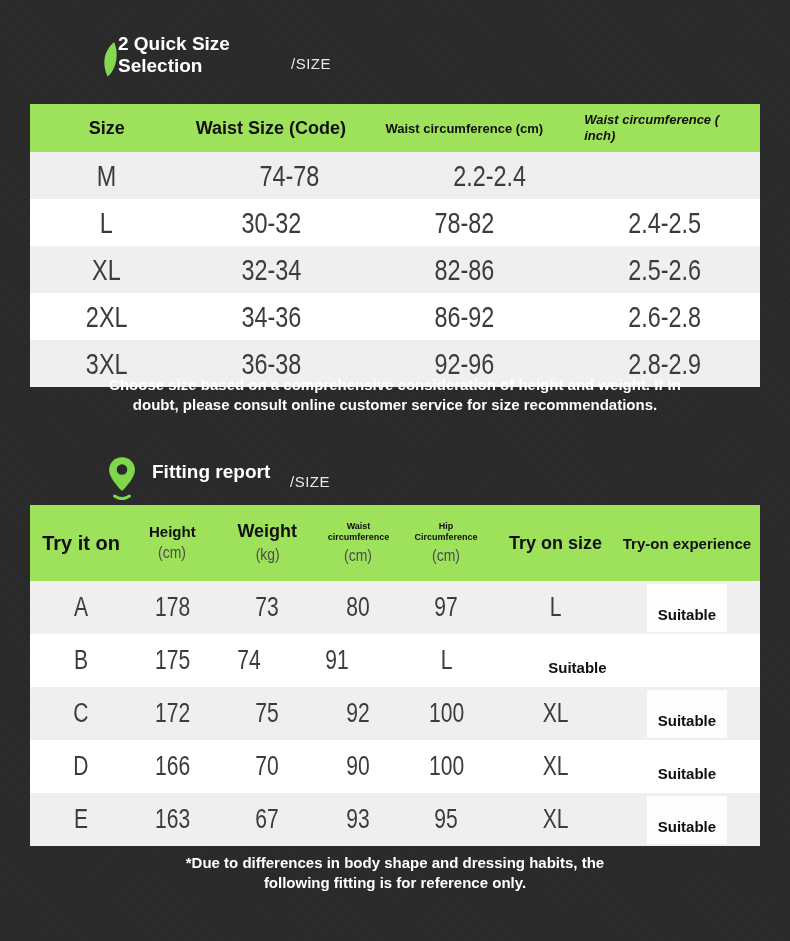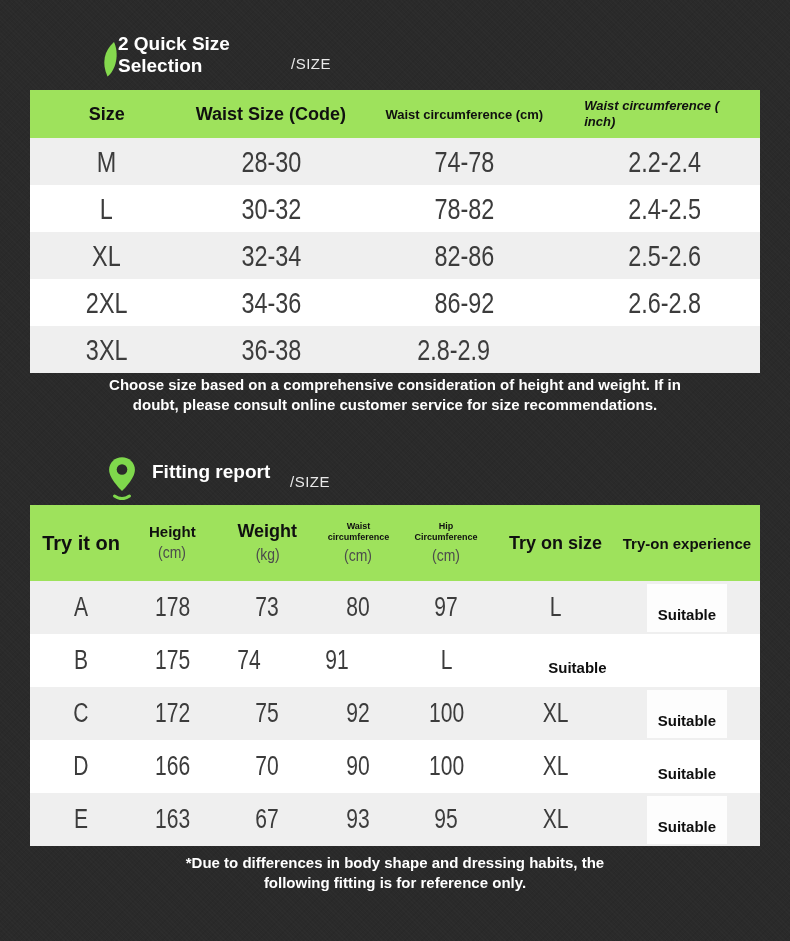--- a/index.html
+++ b/index.html
@@ -19,21 +19,21 @@
   .title1 { left:118px; top:33px; font-size:19px; font-weight:bold; line-height:22px; }
   .tag { position:absolute; color:#e9e9e9; font-size:15px; font-weight:400; letter-spacing:0.5px; }
   .tag1 { left:291px; top:55px; }
   .icon-leaf { position:absolute; left:99px; top:40px; }
   .icon-pin  { position:absolute; left:107px; top:456px; }
   .title2 { left:152px; top:461px; font-size:19px; font-weight:bold; }
   .tag2 { left:290px; top:473px; }
 
   
   .table { position:absolute; left:30px; width:730px; }
-  .t1 { top:90px; }
+  .t1 { top:104px; }
   .t2 { top:505px; }
   .thead { display:flex; align-items:center; background:#9ee25c; }
   .t1 .thead { height:48px; }
   .t2 .thead { height:76px; }
   .trow { display:flex; align-items:center; }
   .t1 .trow { height:47px; }
   .t2 .trow { height:53px; }
   .trow.gray { background:#efefef; }
   .trow.white { background:#ffffff; }
   .c { display:flex; flex-direction:column; align-items:center; justify-content:center; text-align:center; }
@@ -88,23 +88,20 @@
       <div class="c c3">Waist circumference (cm)</div>
       <div class="c c4">
           <span class="hwrap">Waist circumference ( inch)</span>
         </div>
     </div>
 
     <div class="trow gray">
       <div class="c c1">
           <span class="num">M</span>
         </div>
-      <div class="c c2">
-          <span class="num">28-30</span>
-        </div>
       <div class="c c3">
           <span class="num">74-78</span>
         </div>
       <div class="c c4">
           <span class="num">2.2-2.4</span>
         </div>
     </div>
     <div class="trow white">
       <div class="c c1">
           <span class="num">L</span>
@@ -146,20 +143,23 @@
       <div class="c c4">
           <span class="num">2.6-2.8</span>
         </div>
     </div>
     <div class="trow gray">
       <div class="c c1">
           <span class="num">3XL</span>
         </div>
       <div class="c c2">
           <span class="num">36-38</span>
+        </div>
+      <div class="c c3">
+          <span class="num">92-96</span>
         </div>
       <div class="c c4">
           <span class="num">2.8-2.9</span>
         </div>
     </div>
   </div>
 
   <div class="note note1">Choose size based on a comprehensive consideration of height and weight. If in doubt, please consult online customer service for size recommendations.</div>
 
   <span class="icon-pin">

